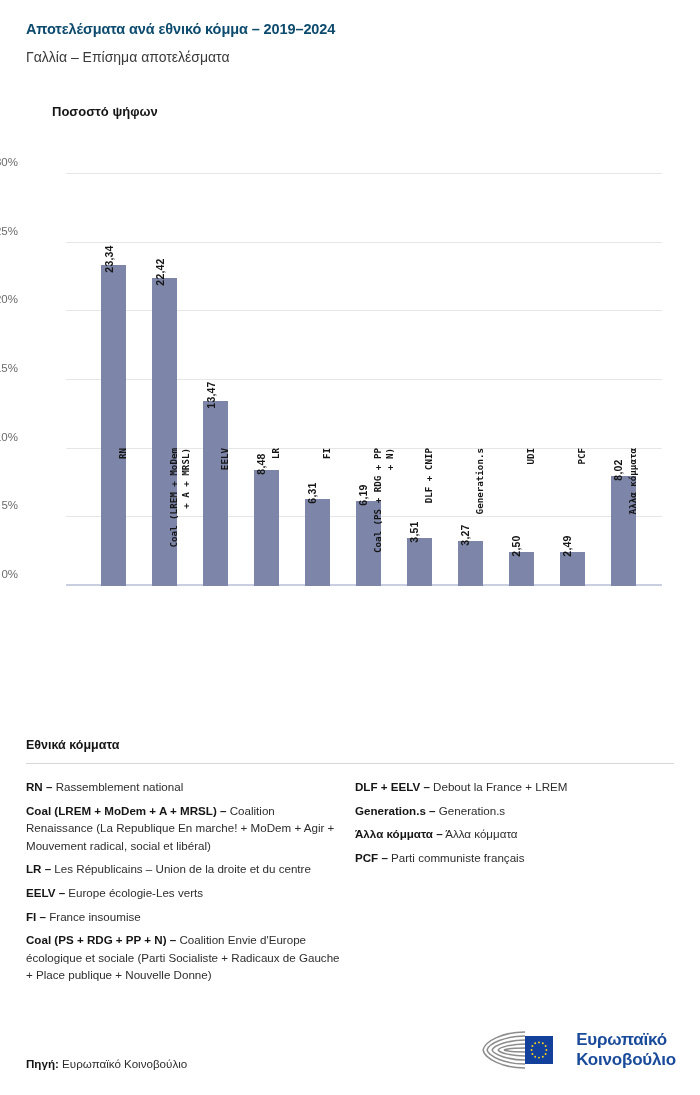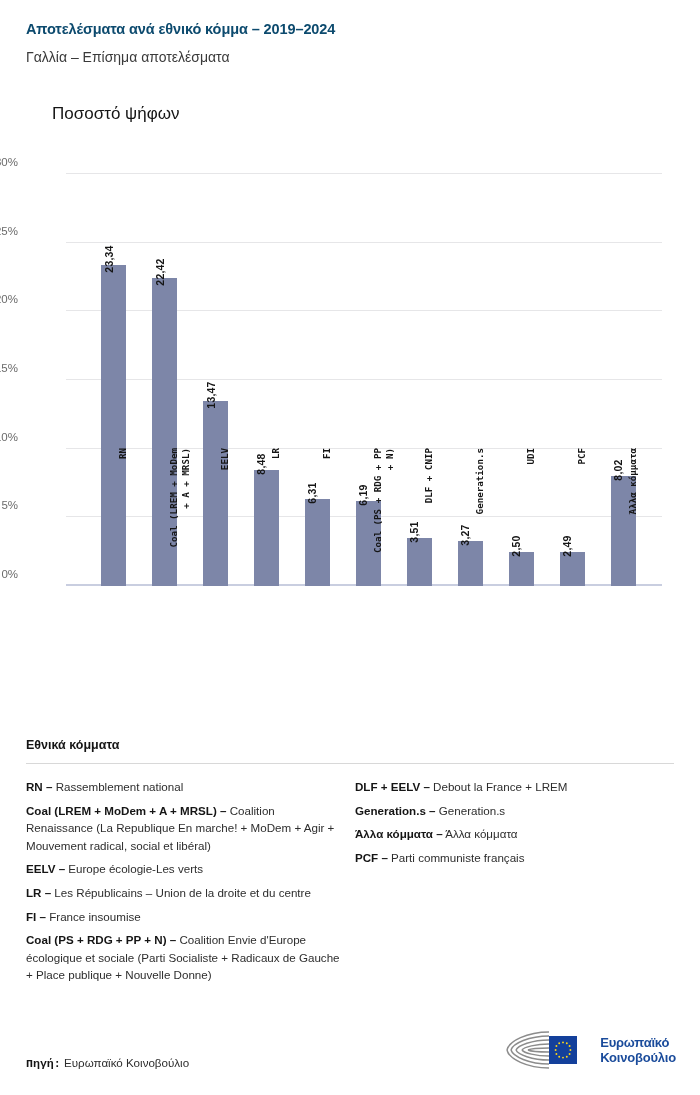--- a/index.html
+++ b/index.html
@@ -28,22 +28,22 @@
     font-size: 14px;
     font-weight: normal;
     color: #3a3a3a;
     margin: 9px 0 0 0;
     line-height: 1.3;
   }
   #axis-title {
     position: absolute;
     left: 36px;
     top: 104px;
-    font-size: 17px;
-    font-weight: normal;
+    font-size: 13px;
+    font-weight: bold;
     color: #151515;
     padding-left: 16px;
   }
 
   
   #chart-area {
     position: absolute;
     left: 0; top: 140px;
     width: 700px; height: 580px;
   }
@@ -157,31 +157,31 @@
     position: absolute;
     left: 0; bottom: 0;
     width: 700px; height: 80px;
   }
   #source {
     position: absolute;
     left: 26px; bottom: 25px;
     font-size: 11.6px;
     color: #2d2d2d;
   }
-  #source b { color: #151515; font-family: Liberation Mono, monospace; }
+  #source b { color: #151515; }
   #ep-logo {
     position: absolute;
     right: 24px; bottom: 25px;
     display: flex;
     align-items: center;
     gap: 9px;
   }
   #ep-logo-mark { display: block; }
   #ep-logo-text {
-    font-size: 13px;
+    font-size: 17px;
     font-weight: bold;
     color: #1a4b9b;
     line-height: 1.18;
     letter-spacing: -0.2px;
     white-space: pre-line;
   }
 </style>
 </head>
 <body>
 
@@ -298,22 +298,22 @@
   </div>
 </div>
 
 <div id="legend">
   <div id="legend-heading">Εθνικά κόμματα</div>
   <div id="legend-rule"></div>
   <div id="legend-cols">
     <div class="legend-col" id="legend-col-left">
         <div class="legend-entry"><b>RN –</b><span> Rassemblement national</span></div>
         <div class="legend-entry"><b>Coal (LREM + MoDem + A + MRSL) –</b><span> Coalition Renaissance (La Republique En marche! + MoDem + Agir + Mouvement radical, social et libéral)</span></div>
+        <div class="legend-entry"><b>LR –</b><span> Les Républicains – Union de la droite et du centre</span></div>
         <div class="legend-entry"><b>EELV –</b><span> Europe écologie-Les verts</span></div>
-        <div class="legend-entry"><b>LR –</b><span> Les Républicains – Union de la droite et du centre</span></div>
         <div class="legend-entry"><b>FI –</b><span> France insoumise</span></div>
         <div class="legend-entry"><b>Coal (PS + RDG + PP + N) –</b><span> Coalition Envie d'Europe écologique et sociale (Parti Socialiste + Radicaux de Gauche + Place publique + Nouvelle Donne)</span></div>
       </div>
     <div class="legend-col" id="legend-col-right">
         <div class="legend-entry"><b>DLF + EELV –</b><span> Debout la France + LREM</span></div>
         <div class="legend-entry"><b>Generation.s –</b><span> Generation.s</span></div>
         <div class="legend-entry"><b>Άλλα κόμματα –</b><span> Άλλα κόμματα</span></div>
         <div class="legend-entry"><b>PCF –</b><span> Parti communiste français</span></div>
       </div>
   </div>

